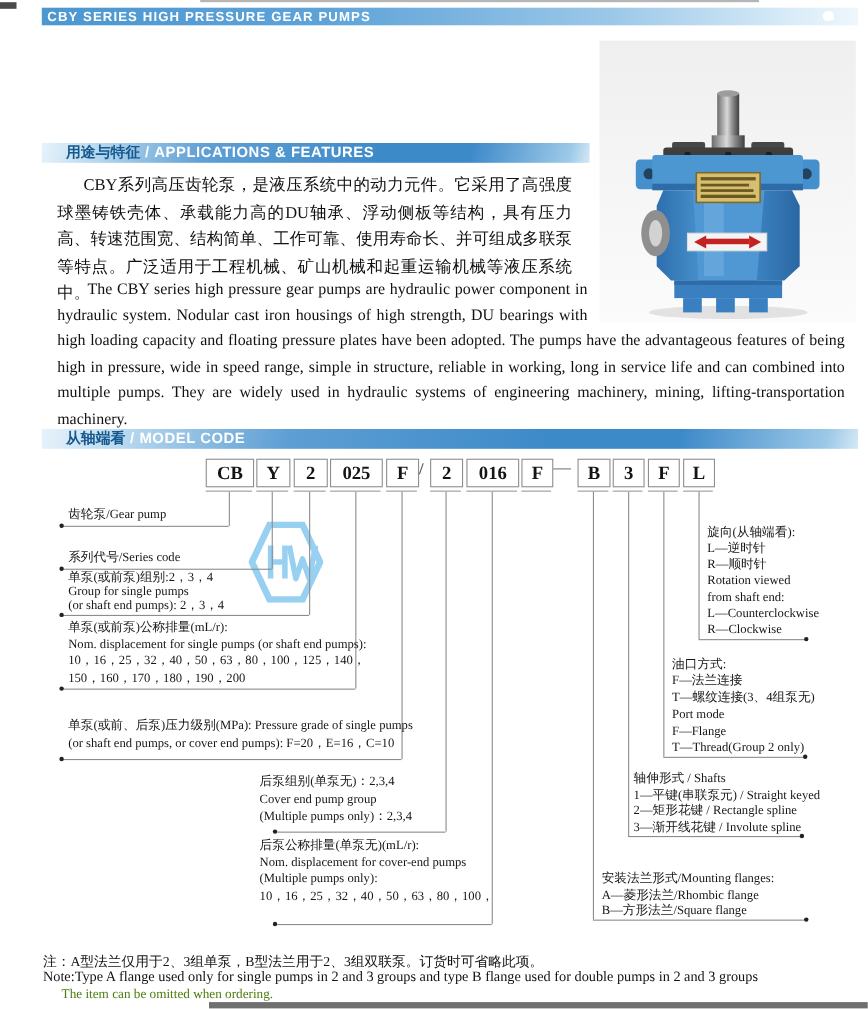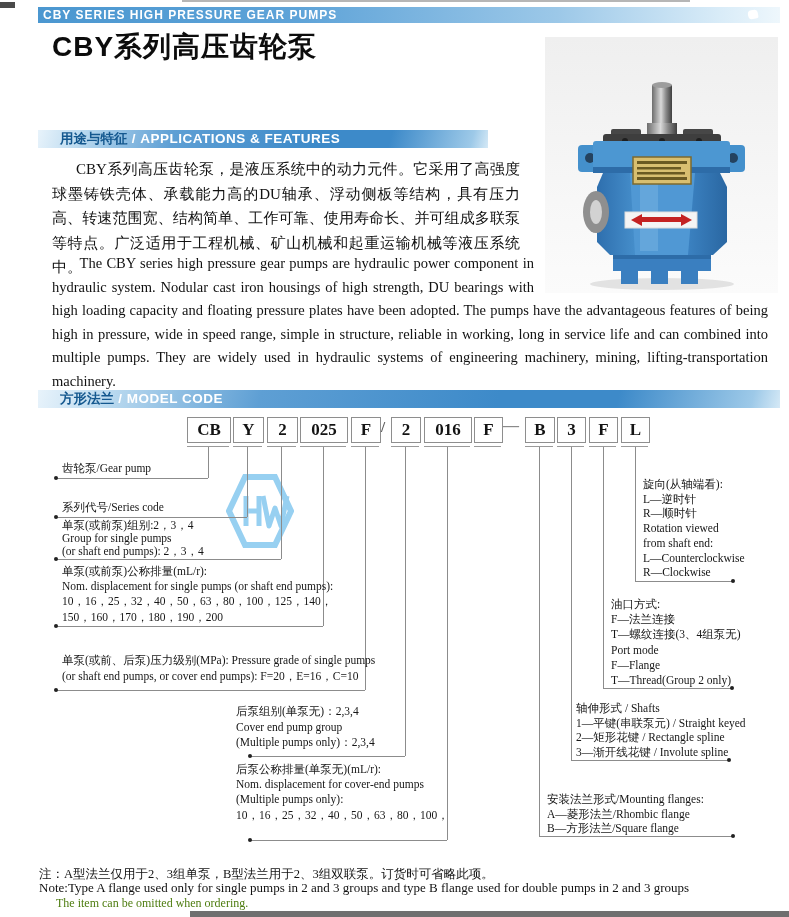--- a/index.html
+++ b/index.html
@@ -20,21 +20,21 @@
           border-radius:4px 4px 2px 4px;transform:rotate(-12deg);}
 
   .page-title{position:absolute;left:52px;top:28px;font-size:28px;font-weight:bold;color:#0c0c0c;letter-spacing:1px;}
 
   
   .sec-bar{position:absolute;left:38px;height:18px;line-height:18px;font-size:13.5px;font-weight:bold;
            padding-left:22px;box-sizing:border-box;white-space:nowrap;
            background:linear-gradient(105deg,#e8f3fb 0%,#b9d9ef 10%,#5e9fd4 30%,#3d8ac9 62%,#3d8ac9 78%,#9dc9e8 96%,#d5e9f6 100%);}
   .sec-bar .zh{color:#14588f;}
   .sec-bar .en{color:#ffffff;letter-spacing:.5px;}
-  .bar-features{top:130px;width:450px;}
+  .bar-features{top:130px;width:498px;}
   .bar-model{top:390px;width:742px;}
 
   
   .para-zh{position:absolute;left:52px;top:157px;width:468px;font-size:15px;line-height:24.5px;
            text-align:justify;text-indent:1.6em;color:#111;}
   .para-en-wrap{position:absolute;left:52px;top:252px;width:716px;}
   .wrap-spacer{float:right;width:234px;height:44px;}
   .para-en{margin:0;font-size:14.5px;line-height:23.5px;text-align:justify;text-indent:1.9em;color:#111;}
 
   
@@ -69,21 +69,20 @@
 <div class="page">
 
   <div class="top-rule"></div>
   <div class="corner-mark"></div>
 
   <div class="banner sans">
     <span>CBY SERIES HIGH PRESSURE GEAR PUMPS</span>
     <span class="banner-glyph"></span>
   </div>
 
-  <div class="page-title sans">CBY系列高压齿轮泵</div>
 
   <div class="photo">
     <svg width="233" height="256" viewBox="0 0 233 256">
       <defs>
         <linearGradient id="shaftG" x1="0" y1="0" x2="1" y2="0">
           <stop offset="0" stop-color="#6d6d6d"></stop>
             <stop offset="0.45" stop-color="#d9d9d9"></stop>
           <stop offset="0.7" stop-color="#8a8a8a"></stop>
             <stop offset="1" stop-color="#3f3f3f"></stop>
         </linearGradient>
@@ -143,21 +142,21 @@
   <div class="sec-bar bar-features sans">
     <span class="zh">用途与特征</span><span class="en"> / APPLICATIONS &amp; FEATURES</span>
   </div>
   <div class="para-zh">CBY系列高压齿轮泵，是液压系统中的动力元件。它采用了高强度球墨铸铁壳体、承载能力高的DU轴承、浮动侧板等结构，具有压力高、转速范围宽、结构简单、工作可靠、使用寿命长、并可组成多联泵等特点。广泛适用于工程机械、矿山机械和起重运输机械等液压系统中。</div>
   <div class="para-en-wrap">
     <div class="wrap-spacer"></div>
     <p class="para-en">The CBY series high pressure gear pumps are hydraulic power component in hydraulic system. Nodular cast iron housings of high strength, DU bearings with high loading capacity and floating pressure plates have been adopted. The pumps have the advantageous features of being high in pressure, wide in speed range, simple in structure, reliable in working, long in service life and can combined into multiple pumps. They are widely used in hydraulic systems of engineering machinery, mining, lifting-transportation machinery.</p>
   </div>
 
   <div class="sec-bar bar-model sans">
-    <span class="zh">方形法兰</span><span class="en"> / MODEL  CODE</span>
+    <span class="zh">从轴端看</span><span class="en"> / MODEL  CODE</span>
   </div>
 
   <div class="watermark">
     <svg width="68" height="74" viewBox="0 0 68 74" opacity="0.85">
       <polygon points="19,3 49,3 65,37 49,71 19,71 3,37" fill="none" stroke="#85c8ef" stroke-width="6"></polygon>
       <path d="M20,22 V52 M33,22 V52 M20,37 H33" stroke="#85c8ef" stroke-width="5" fill="none"></path>
       <path d="M37,22 L43,52 L49,34 L55,52 L61,22" stroke="#85c8ef" stroke-width="5" fill="none" stroke-linejoin="round"></path>
     </svg>
   </div>
 

